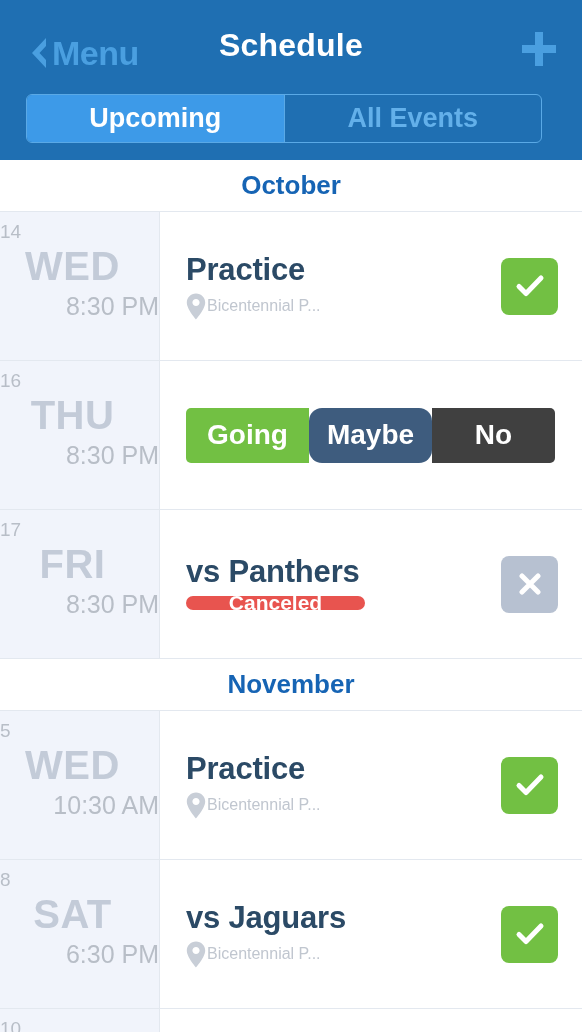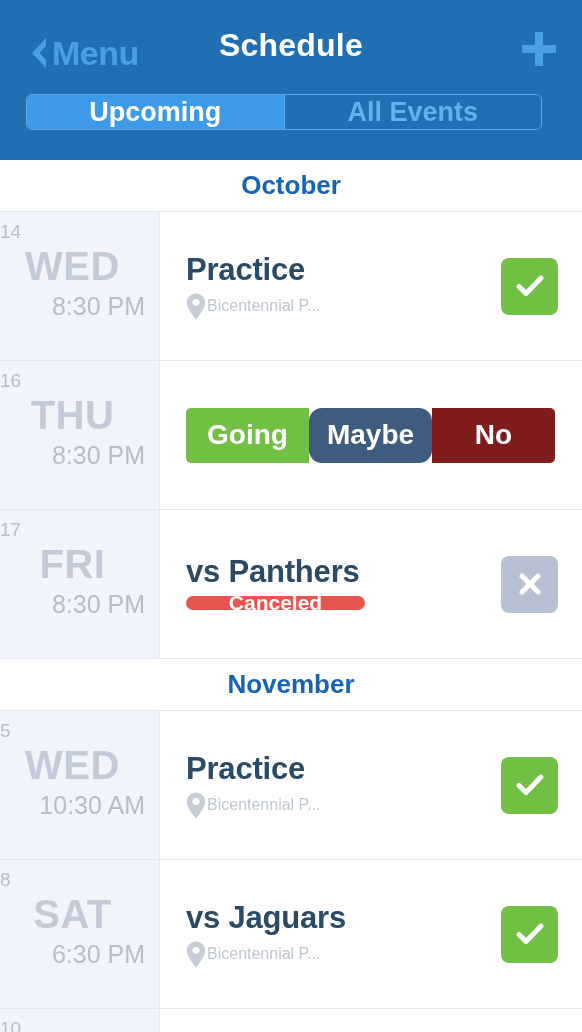--- a/index.html
+++ b/index.html
@@ -81,21 +81,21 @@
     width: 42px;
     height: 42px;
   }
 
   
   .segmented {
     position: absolute;
     left: 26px;
     right: 40px;
     top: 94px;
-    height: 36px;
+    height: 49px;
     border: 1px solid #5aa9e6;
     border-radius: 6px;
     overflow: hidden;
     display: flex;
     box-sizing: border-box;
   }
   .seg-tab {
     flex: 1 1 0;
     display: flex;
     align-items: center;
@@ -169,21 +169,20 @@
     text-align: center;
     padding-right: 14px;
     line-height: 1.15;
     letter-spacing: 0.5px;
   }
   .date-time {
     color: #b8bec7;
     font-size: 25px;
     font-weight: 400;
     text-align: right;
-    padding-right: 14px;
     line-height: 1.2;
     margin-top: 2px;
   }
 
   .content-col {
     flex: 1 1 auto;
     display: flex;
     align-items: center;
     padding: 0 24px 0 26px;
     box-sizing: border-box;
@@ -270,21 +269,21 @@
     display: flex;
     align-items: center;
     justify-content: center;
     color: #ffffff;
     font-size: 28px;
     font-weight: 700;
     cursor: pointer;
   }
   .rsvp-btn.yes { background: #72c043; }
   .rsvp-btn.maybe { background: #3e5c7e; border-radius: 13px; }
-  .rsvp-btn.no { background: #7f1d1d; }
+  .rsvp-btn.no { background: #404040; }
 
   
   .event-row.partial { min-height: 40px; }
   .event-row.partial .date-col { padding-top: 10px; }
 </style>
 </head>
 <body>
 
 <div class="app">
 

